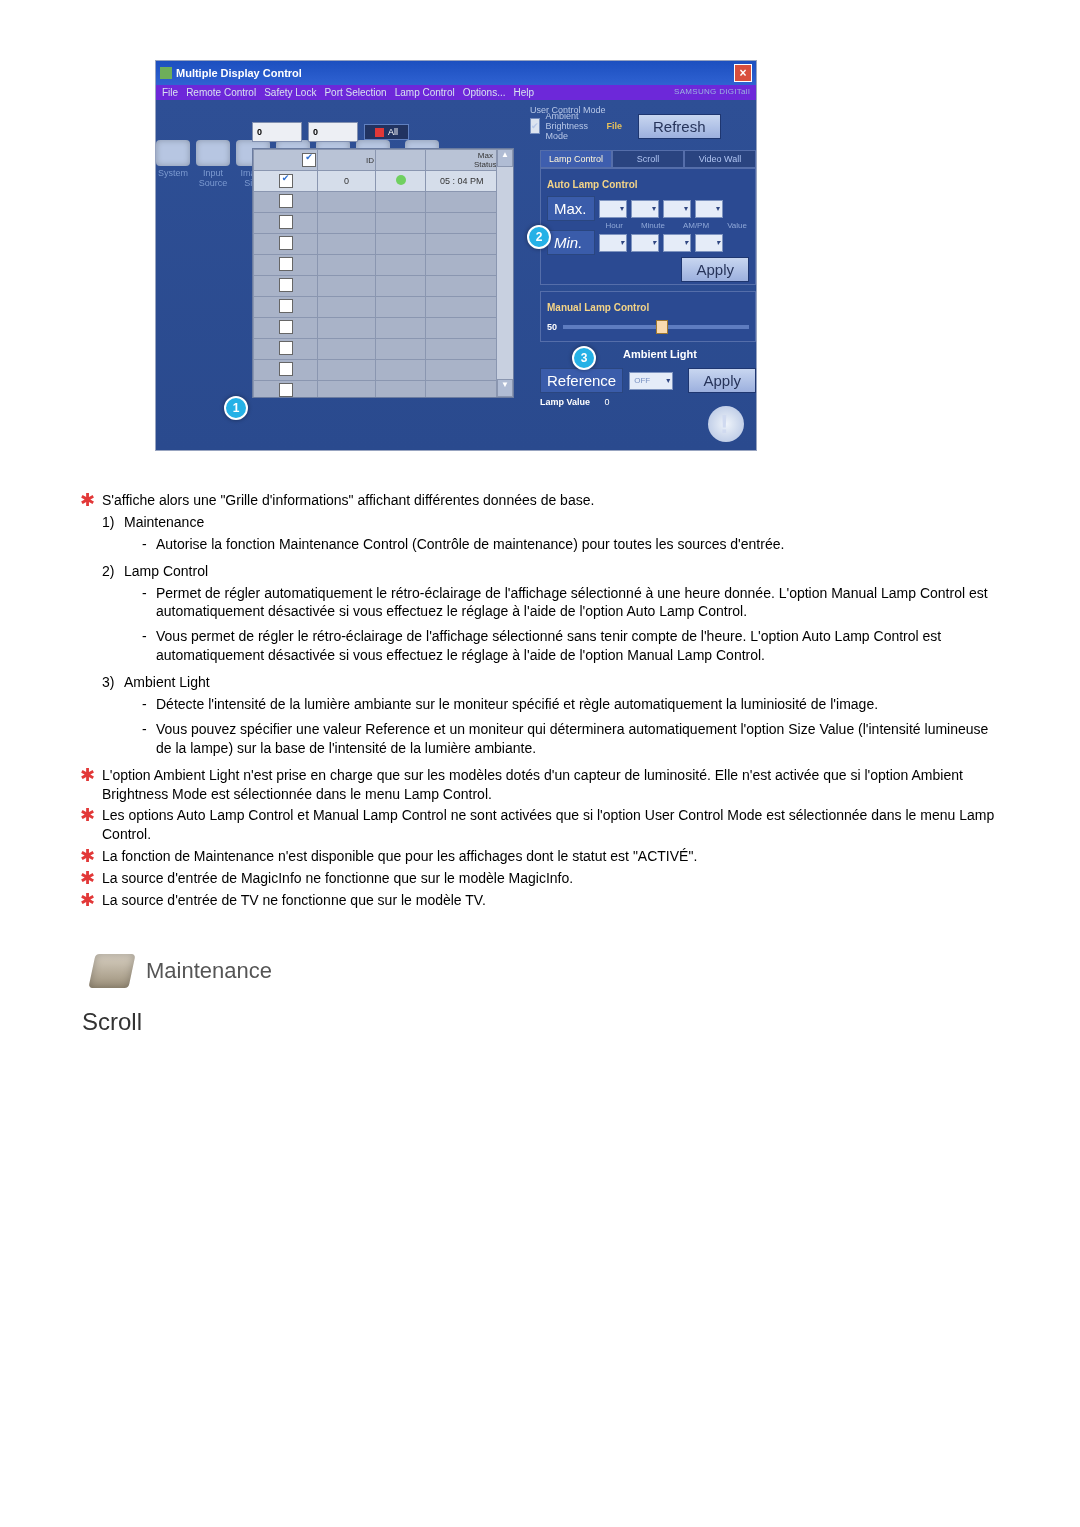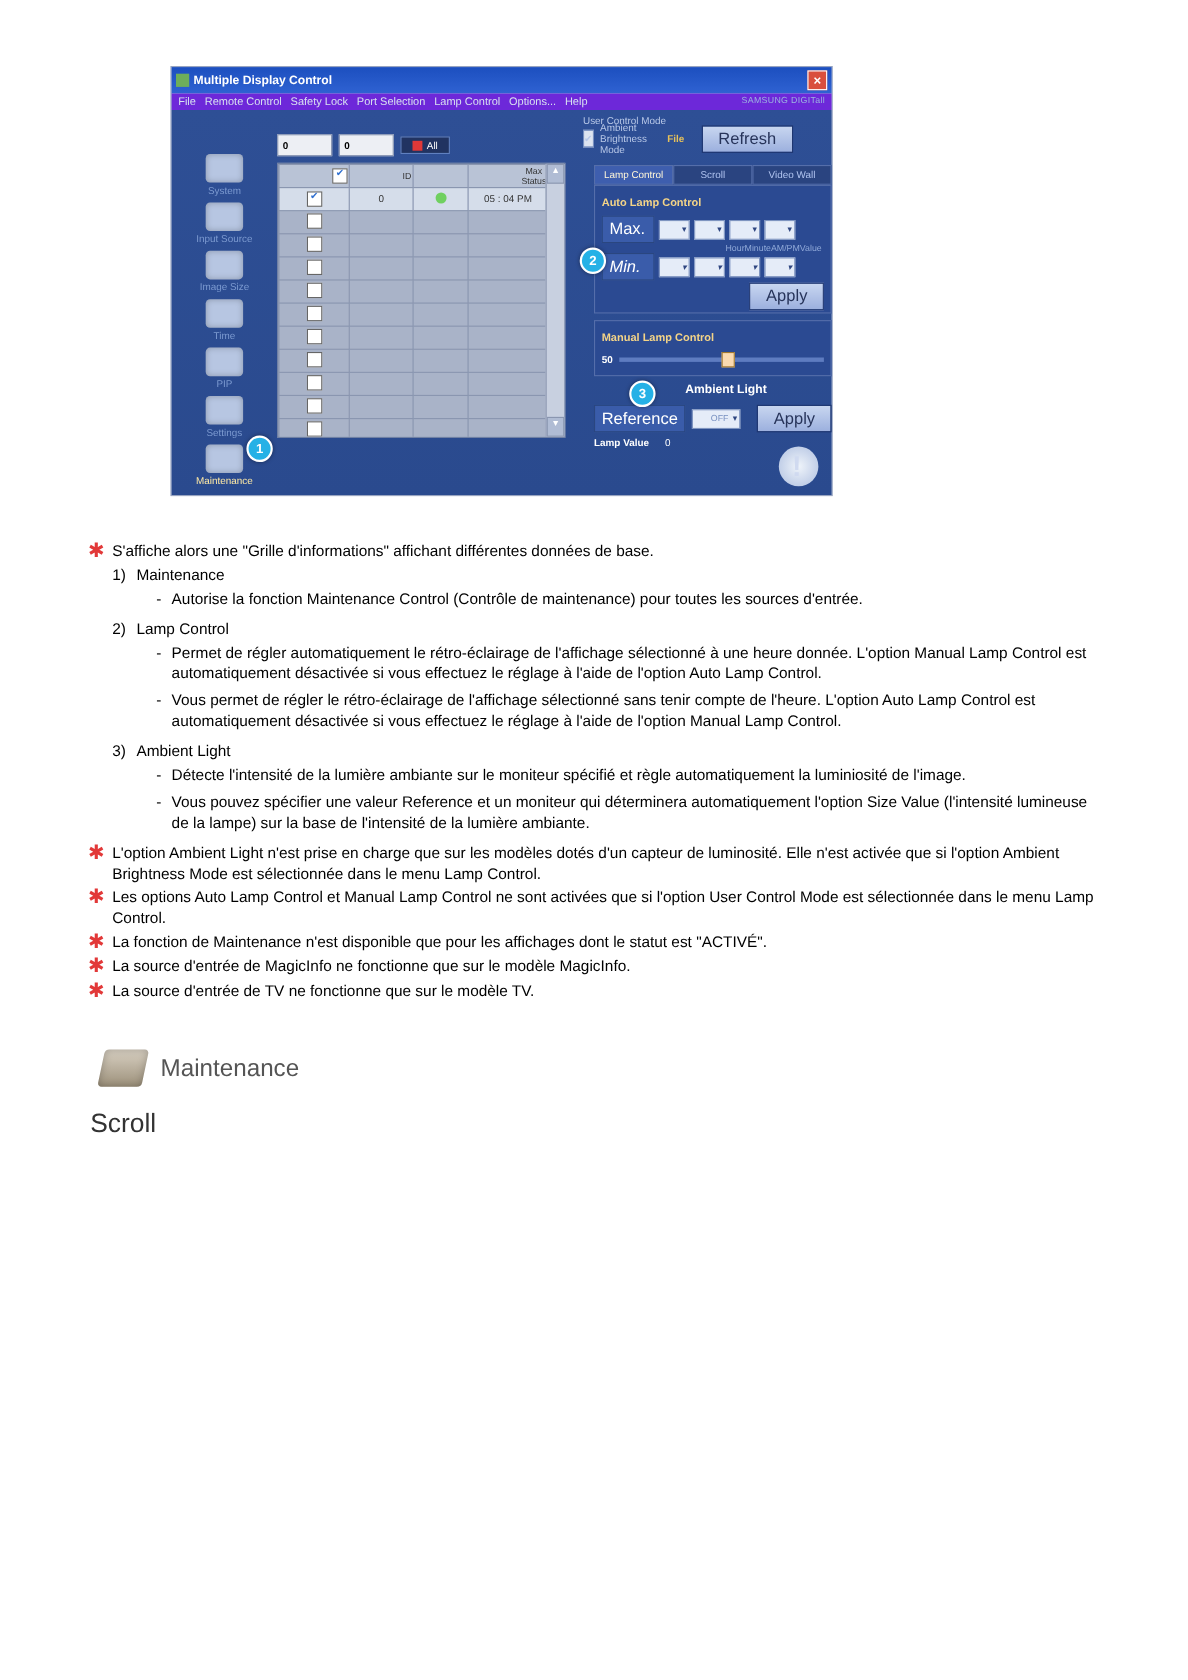--- a/index.html
+++ b/index.html
@@ -57,22 +57,22 @@
     display: flex;
     background: linear-gradient(#2E4F95, #2A4A8E);
     min-height: 350px;
     position: relative;
   }
   
   .sidebar {
     width: 96px;
     padding: 40px 0 0;
     display: flex;
-    flex-direction: column;
-    align-items: center;
+    flex-direction: row;
+    align-items: flex-start;
     gap: 6px;
   }
   .sideitem {
     width: 80px;
     text-align: center;
     color: #7C9AD0;
     font-size: 9px;
   }
   .sideitem .sicn {
     width: 34px; height: 26px;
@@ -209,21 +209,21 @@
     font-size:15px; color:#fff;
     display:inline-block;
   }
   .dd {
     width: 24px; height: 16px;
     background:#E5ECF8;
     border:1px solid #7E94C0;
     display:inline-flex;align-items:center;justify-content:flex-end;padding-right:2px;
     color:#2F4680;font-size:8px;
   }
-  .tinyhead { display:flex; justify-content:flex-end; font-size:8px; color:#8FA8D8; padding-right:2px; }
+  .tinyhead { display:flex; gap:18px; justify-content:flex-end; font-size:8px; color:#8FA8D8; padding-right:2px; }
   .sliderbar { height:4px;background:#5E7CC0;position:relative;margin:6px 0;}
   .sliderbar .handle{position:absolute;left:50%;top:-5px;width:10px;height:12px;background:#FADAB0;border:1px solid #A07830;}
   .ambrow { display:flex; align-items:center; gap:6px; margin:4px 0;}
   .info {
     position:absolute; right:12px; bottom:8px;
     width: 36px; height: 36px;
     border-radius: 50%;
     background: radial-gradient(#EFF4FA,#AEBFE0);
   }
   .info::after{content:"!"; color:#D0DAF0;font-size:26px;font-weight:bold;position:relative;left:12px;top:3px;}
@@ -483,21 +483,21 @@
                 <div class="handle"></div>
               </div>
           </div>
         </div>
         <div style="position:relative">
           <span class="callout" style="left:32px;top:-2px">3</span>
           <div style="text-align:center;color:#fff;font-weight:bold;margin:4px 0 8px 24px;font-size:11px">Ambient Light</div>
         </div>
         <div class="ambrow">
           <span class="labelcell">Reference</span>
-          <span class="dd" style="width:40px"><span style="color:#7890C0;margin-right:4px">OFF</span>▾</span>
+          <span class="dd" style="width:40px"><span style="color:#7890C0;margin-right:16px">OFF</span>▾</span>
           <span class="btn light" style="margin-left:auto">Apply</span>
         </div>
         <div class="ambrow" style="color:#fff;">
           <b>Lamp Value</b>&nbsp;
           <span>0</span>
         </div>
       </div>
 
       <div class="info"></div>
     </div>

